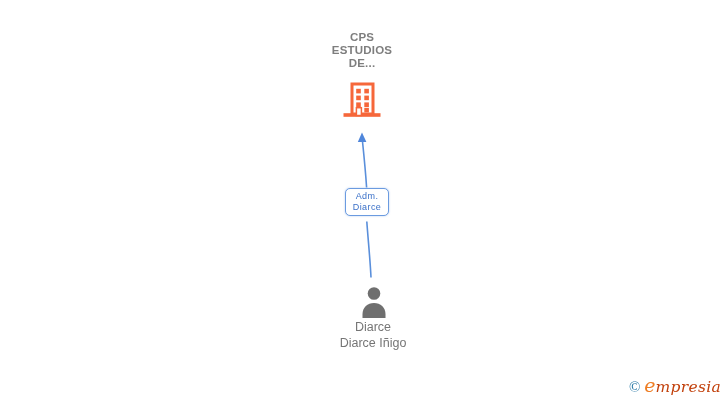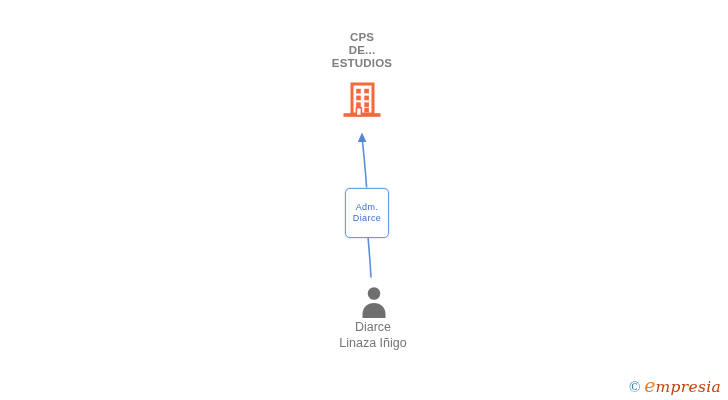--- a/index.html
+++ b/index.html
@@ -36,21 +36,21 @@
     position: absolute;
     left: 0; top: 0;
     width: 728px; height: 400px;
     pointer-events: none;
   }
 
   
   .role-box {
     position: absolute;
     left: 345px; top: 188px;
-    width: 44px; height: 50px;
+    width: 44px; height: 28px;
     box-sizing: border-box;
     background: #ffffff;
     border: 1.5px solid #6b9be0;
     border-radius: 5px;
     box-shadow: 0 0 2px rgba(107,155,224,0.55);
     display: flex;
     flex-direction: column;
     align-items: center;
     justify-content: center;
     font-size: 9px;
@@ -106,22 +106,22 @@
     font-family: "DejaVu Serif", serif;
   }
 </style>
 </head>
 <body>
 
 <div class="canvas">
 
   <div class="company-name">
     <span>CPS</span>
+    <span>ESTUDIOS</span>
     <span>DE...</span>
-    <span>ESTUDIOS</span>
   </div>
 
   <div class="building-icon-wrap">
     <svg width="38" height="37" viewBox="0 0 38 37">
       <rect x="0.5" y="31.2" width="37" height="3.6" fill="#F6673A"></rect>
       <rect x="9" y="2" width="21" height="30" fill="#ffffff" stroke="#F6673A" stroke-width="3"></rect>
       <rect x="13.2" y="6.8" width="4.6" height="4.6" fill="#F6673A"></rect>
       <rect x="21.3" y="6.8" width="4.6" height="4.6" fill="#F6673A"></rect>
       <rect x="13.2" y="13.6" width="4.6" height="4.6" fill="#F6673A"></rect>
       <rect x="21.3" y="13.6" width="4.6" height="4.6" fill="#F6673A"></rect>
@@ -145,21 +145,21 @@
 
   <div class="person-icon-wrap">
     <svg width="30" height="32" viewBox="0 0 30 32">
       <circle cx="15" cy="7.5" r="6.3" fill="#6F6F6F"></circle>
       <path d="M3.5,32 L3.5,28 C3.5,21.5 8.5,17 15,17 C21.5,17 26.5,21.5 26.5,28 L26.5,32 Z" fill="#6F6F6F"></path>
     </svg>
   </div>
 
   <div class="person-name">
     <span>Diarce</span>
-    <span>Linaza Iñigo</span>
+    <span>Diarce Iñigo</span>
   </div>
 
   <div class="watermark">
     <span class="wm-copy">©</span>
     <span class="wm-initial">e</span>
     <span class="wm-rest">mpresia</span>
   </div>
 
 </div>
 

